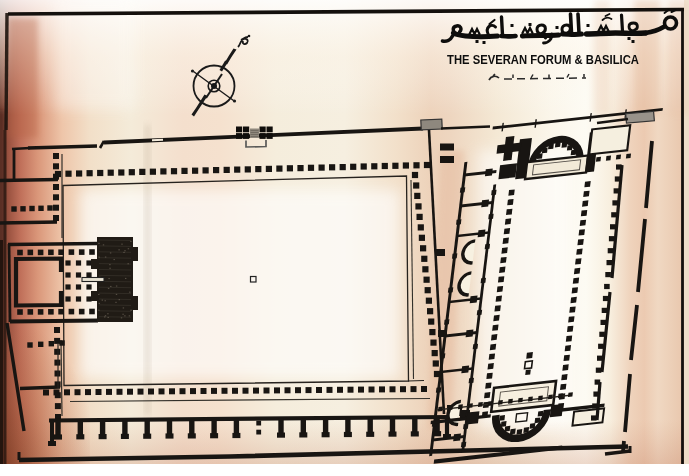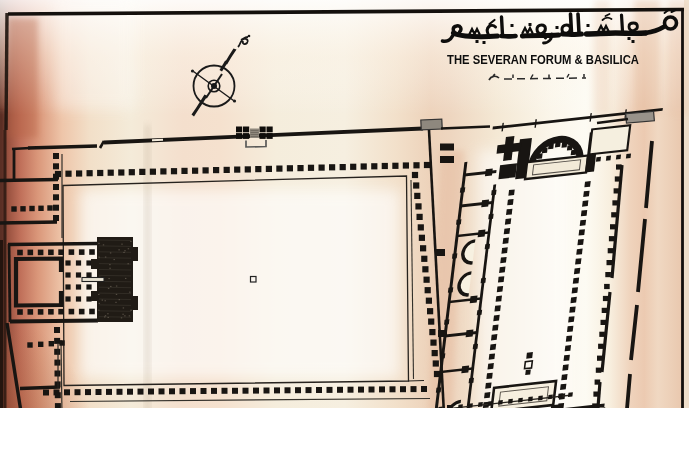--- a/index.html
+++ b/index.html
@@ -1,15 +1,15 @@
 <!DOCTYPE html>
 <html><head><meta charset="utf-8">
 <style>
 html,body{margin:0;padding:0;background:#fff;}
-#wrap{width:689px;height:408px;overflow:hidden;}
+#wrap{width:689px;height:464px;overflow:hidden;}
 </style></head>
 <body>
 <div id="wrap"><svg width="689" height="476" viewBox="0 0 689 476" xmlns="http://www.w3.org/2000/svg">
       <defs>
 <linearGradient id="paper" x1="0" y1="0" x2="1" y2="0">
 <stop offset="0" stop-color="#6e3a2a"></stop>
 <stop offset="0.012" stop-color="#9a5240"></stop>
 <stop offset="0.03" stop-color="#c0705a"></stop>
 <stop offset="0.055" stop-color="#da977a"></stop>
 <stop offset="0.09" stop-color="#eec5a9"></stop>

